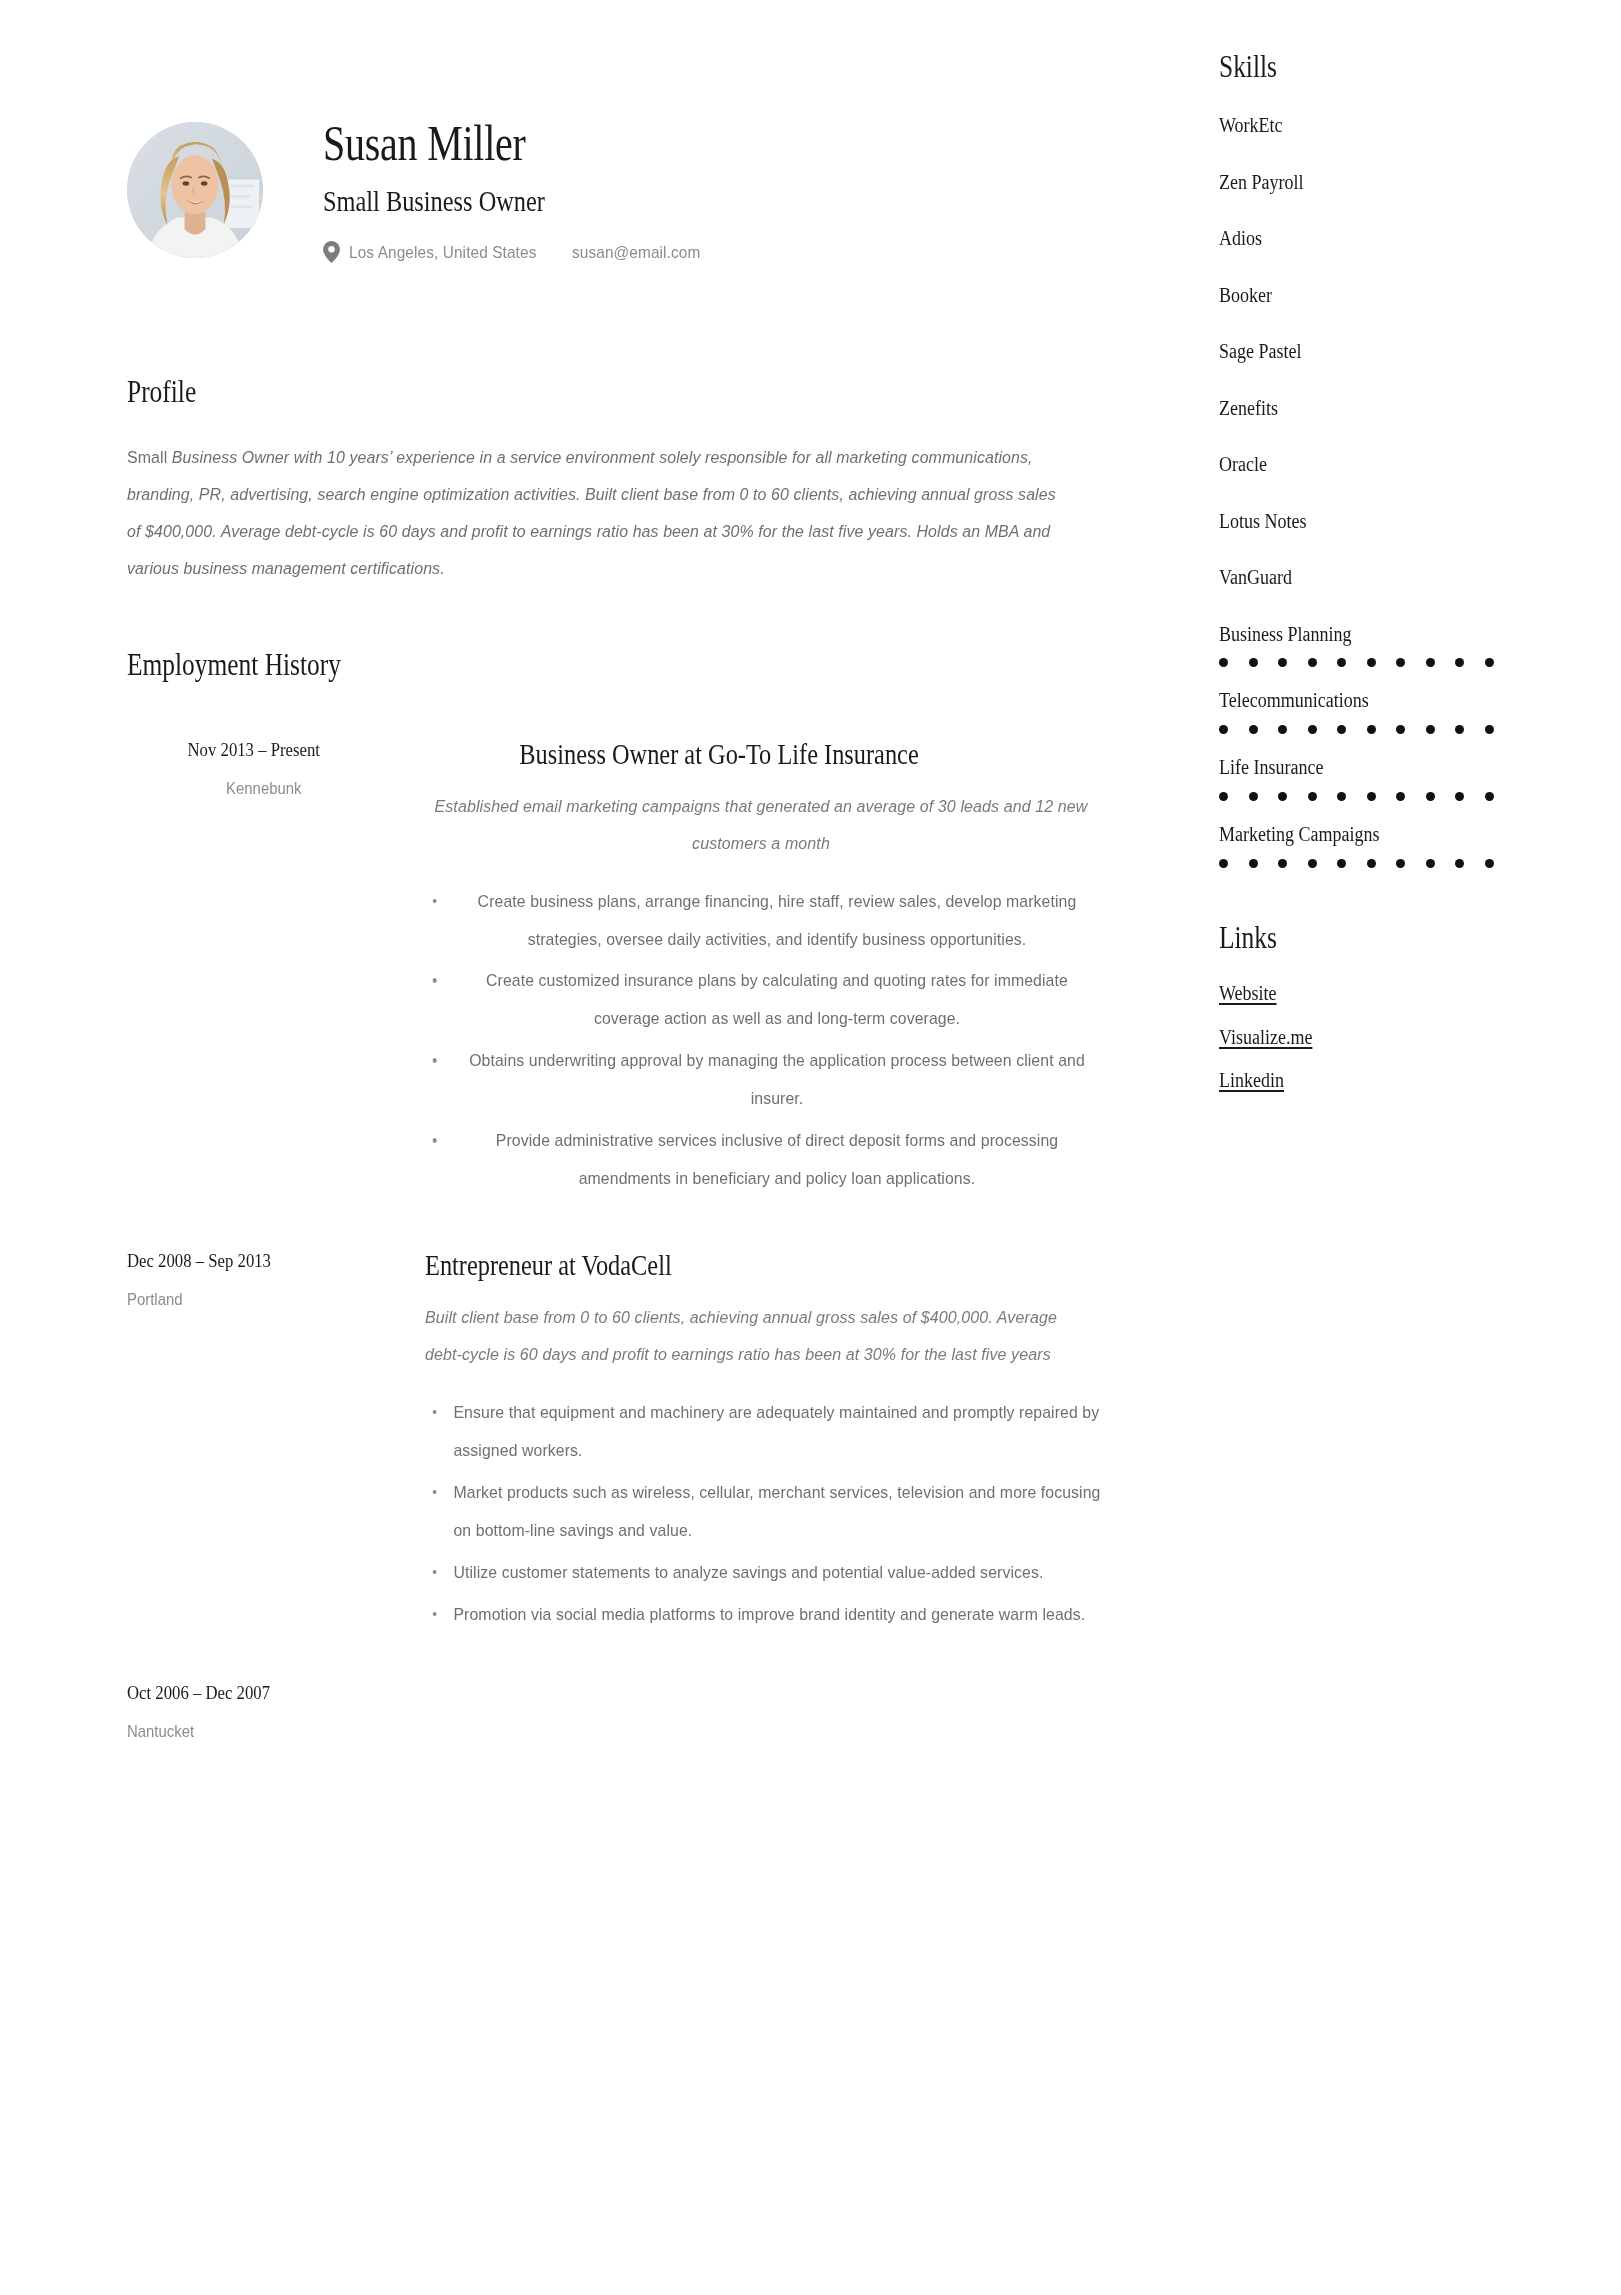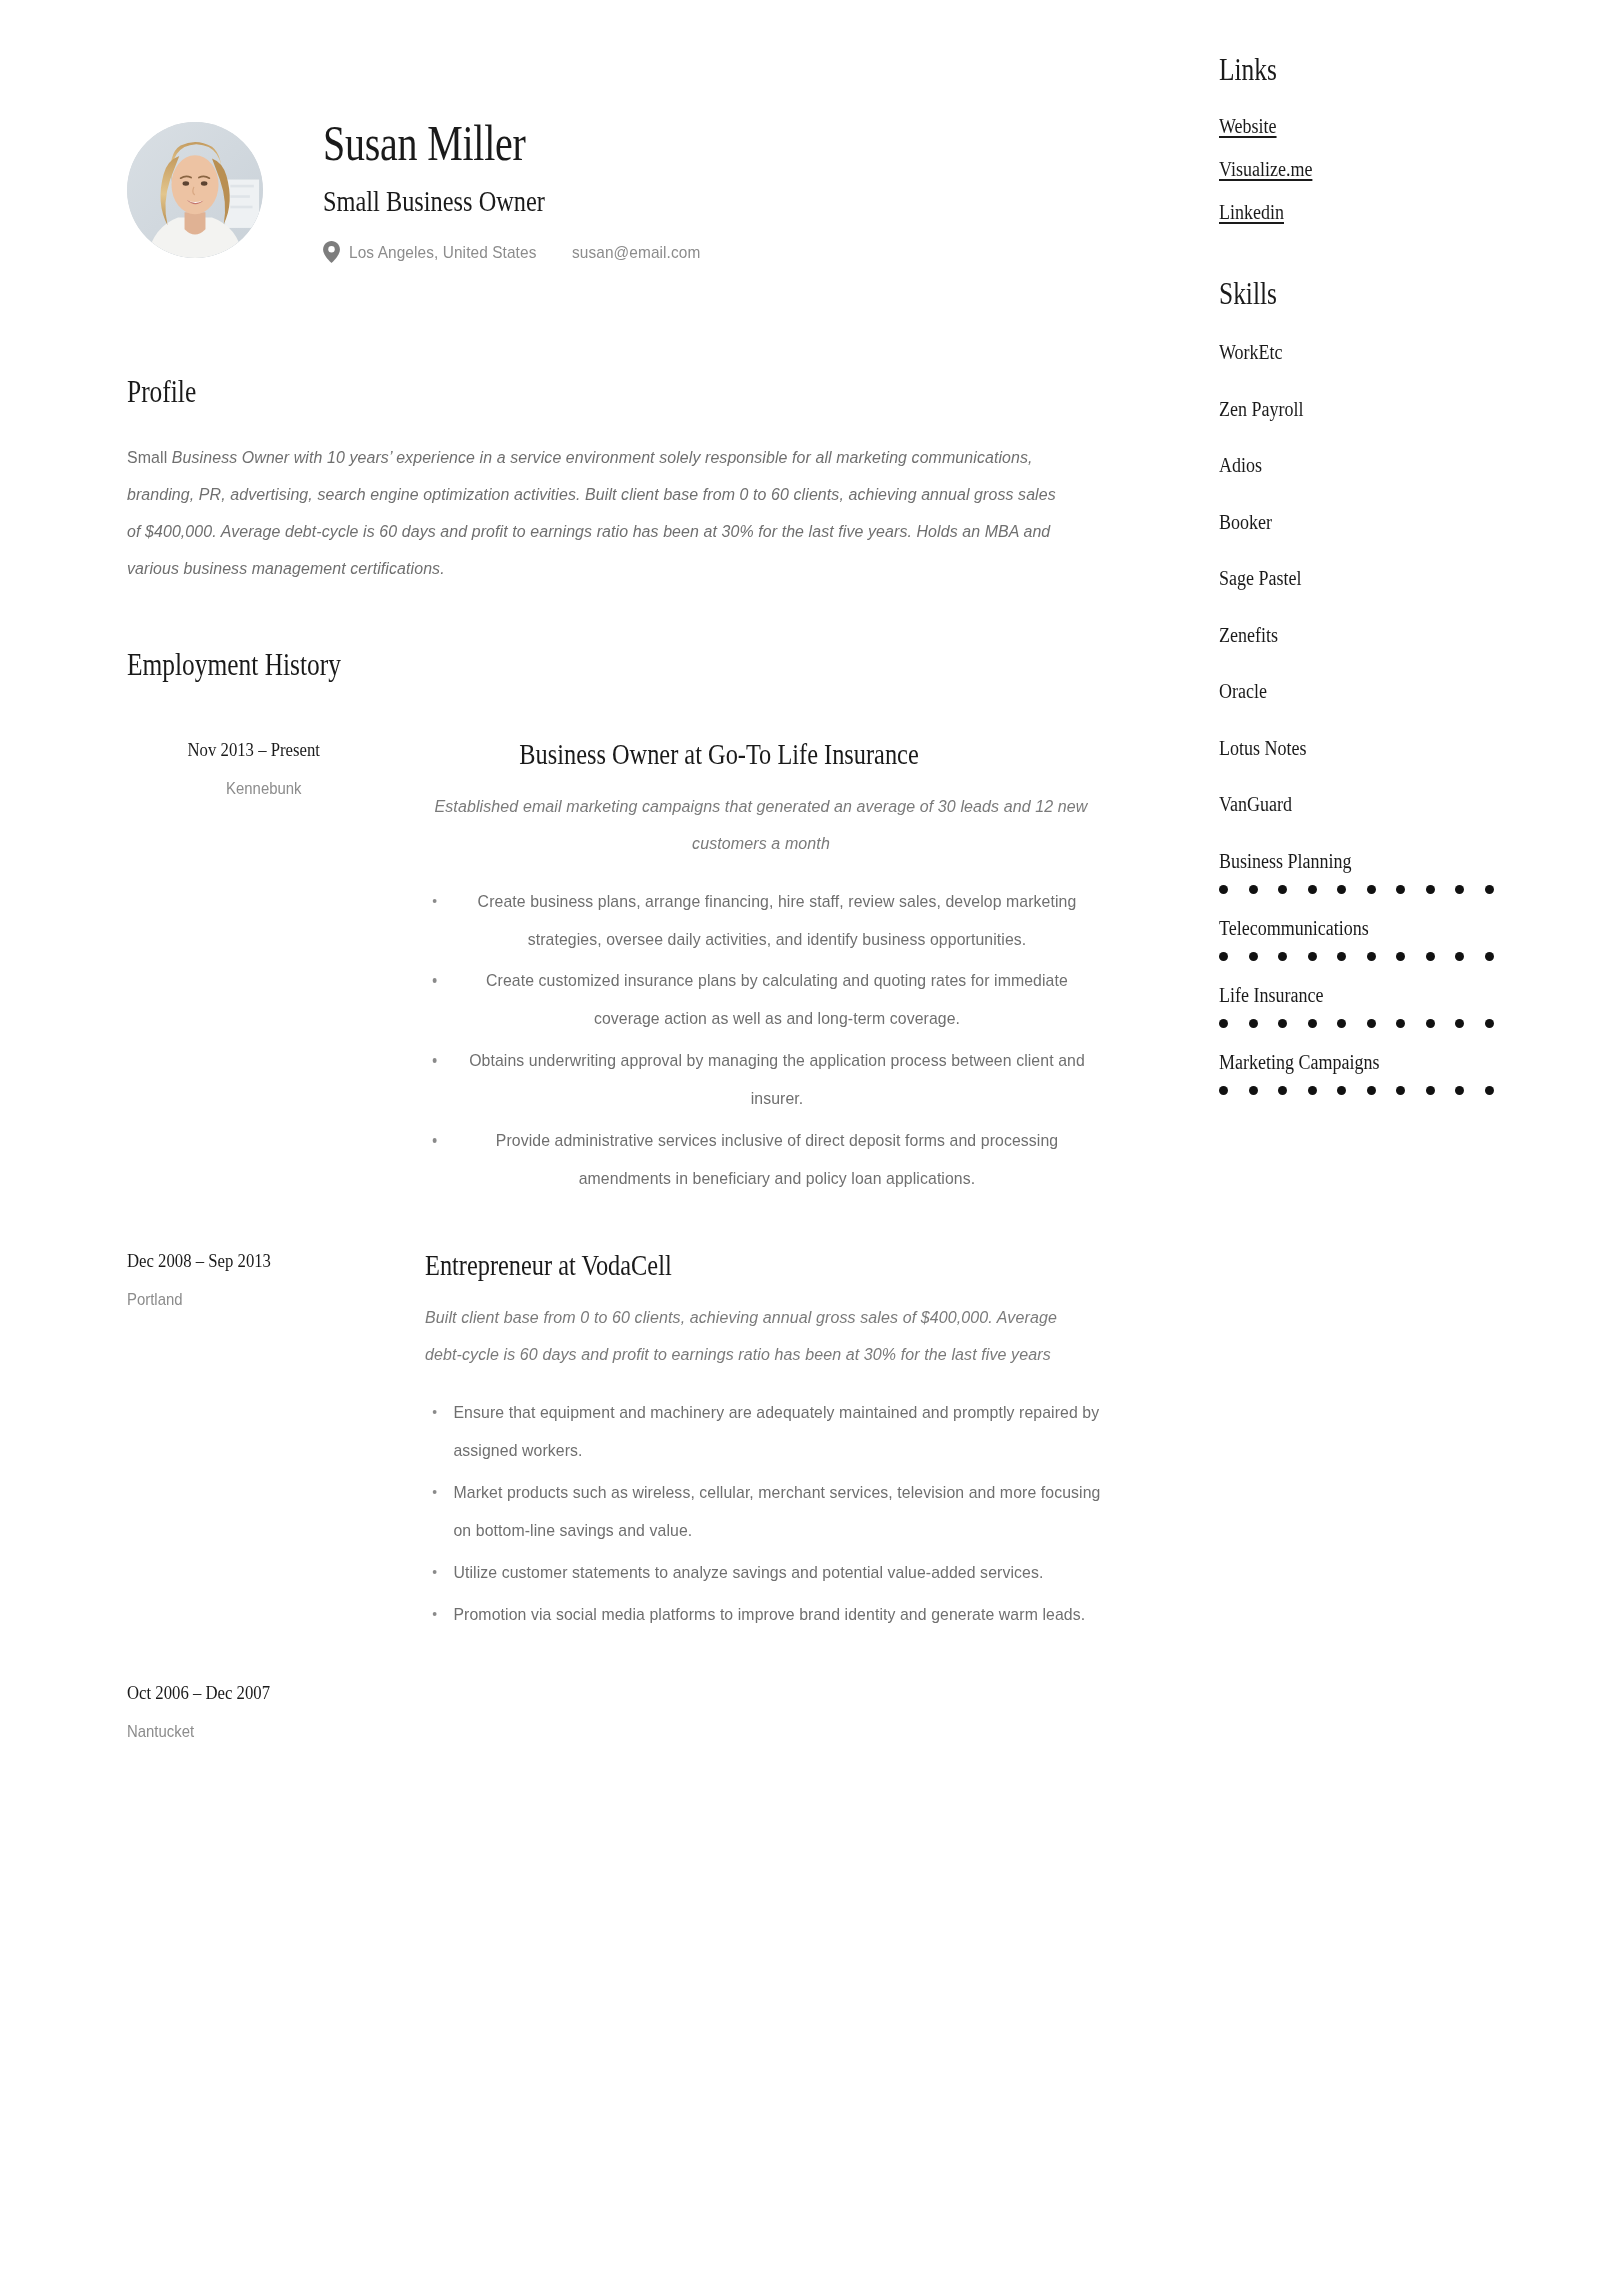--- a/index.html
+++ b/index.html
@@ -232,33 +232,20 @@
         <div class="emp-date serif">Oct 2006 – Dec 2007</div>
         <div class="emp-city">Nantucket</div>
       </div>
 
     </div>
   </div>
 
   <div class="side-col">
 
 
-    <div style="margin-top:51px;">
-      <div class="side-head">Links</div>
-      <div style="margin-top:23.6px;">
-        <a class="side-link" href="#">Website</a>
-      </div>
-      <div style="margin-top:14.4px;">
-        <a class="side-link" href="#">Visualize.me</a>
-      </div>
-      <div style="margin-top:14.4px;">
-        <a class="side-link" href="#">Linkedin</a>
-      </div>
-    </div>
-
     <div style="margin-top:48px;">
       <div class="side-head">Skills</div>
 
       <div class="skill-name" style="margin-top:26px;">WorkEtc</div>
       <div class="skill-name" style="margin-top:27.5px;">Zen Payroll</div>
       <div class="skill-name" style="margin-top:27.5px;">Adios</div>
       <div class="skill-name" style="margin-top:27.5px;">Booker</div>
       <div class="skill-name" style="margin-top:27.5px;">Sage Pastel</div>
       <div class="skill-name" style="margin-top:27.5px;">Zenefits</div>
       <div class="skill-name" style="margin-top:27.5px;">Oracle</div>
@@ -320,15 +307,28 @@
             <span class="dot"></span>
             <span class="dot"></span>
             <span class="dot"></span>
             <span class="dot"></span>
             <span class="dot"></span>
             <span class="dot"></span>
           </div>
       </div>
     </div>
 
+    <div style="margin-top:51px;">
+      <div class="side-head">Links</div>
+      <div style="margin-top:23.6px;">
+        <a class="side-link" href="#">Website</a>
+      </div>
+      <div style="margin-top:14.4px;">
+        <a class="side-link" href="#">Visualize.me</a>
+      </div>
+      <div style="margin-top:14.4px;">
+        <a class="side-link" href="#">Linkedin</a>
+      </div>
+    </div>
+
   </div>
 </div>
 
 
 </body></html>

